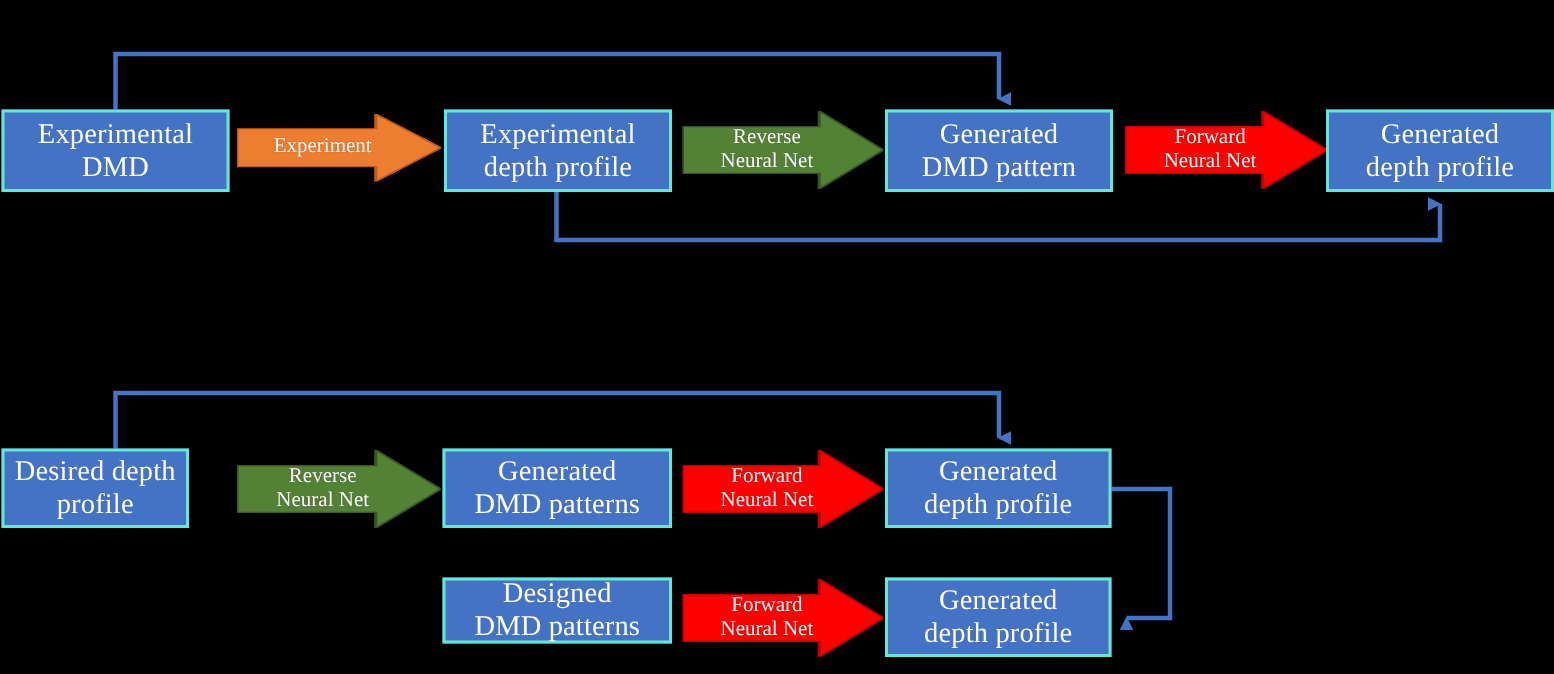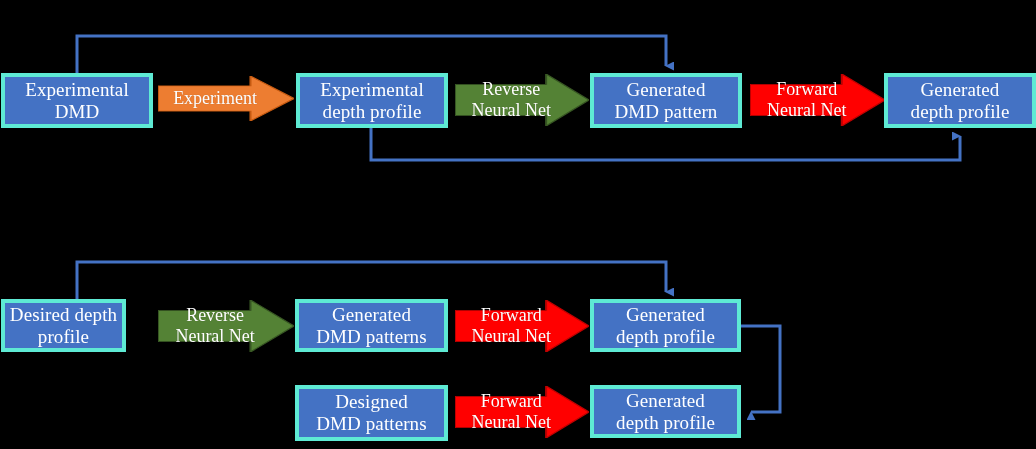--- a/index.html
+++ b/index.html
@@ -12,42 +12,42 @@
     width: 1036px;
     height: 449px;
     background: #000000;
     overflow: hidden;
     font-family: "Liberation Serif", "DejaVu Serif", serif;
   }
   .node-box {
     position: absolute;
     box-sizing: border-box;
     background: #4472C4;
-    border: 4px solid #5eead4;
+    border: 2px solid #5eead4;
     color: #FFFFFF;
     display: flex;
     flex-direction: column;
     align-items: center;
     justify-content: center;
     text-align: center;
     line-height: 1.14;
     font-size: 19px;
     letter-spacing: 0.1px;
     white-space: pre-line;
     padding: 0 4px;
   }
   .arrow-shape {
     position: absolute;
     box-sizing: border-box;
     display: flex;
     align-items: center;
     justify-content: center;
     text-align: center;
     color: #FFFFFF;
-    font-size: 18px;
+    font-size: 14px;
     line-height: 1.16;
     white-space: pre-line;
     z-index: 3;
   }
   .arrow-shape .arrow-svg {
     position: absolute;
     left: 0;
     top: 0;
     width: 100%;
     height: 100%;
@@ -164,19 +164,19 @@
 
   <div class="node-box" style="left:1px; top:299px; width:125px; height:53px; z-index:4;">Desired depth
 profile</div>
 
   <div class="node-box" style="left:295px; top:299px; width:153px; height:53px; z-index:4;">Generated
 DMD patterns</div>
 
   <div class="node-box" style="left:590px; top:299px; width:151px; height:53px; z-index:4;">Generated
 depth profile</div>
 
-  <div class="node-box" style="left:295px; top:385px; width:153px; height:56px; z-index:4;">Designed
+  <div class="node-box" style="left:295px; top:385px; width:153px; height:44px; z-index:4;">Designed
 DMD patterns</div>
 
   <div class="node-box" style="left:590px; top:385px; width:151px; height:53px; z-index:4;">Generated
 depth profile</div>
 
 </div>
 
 </body></html>

